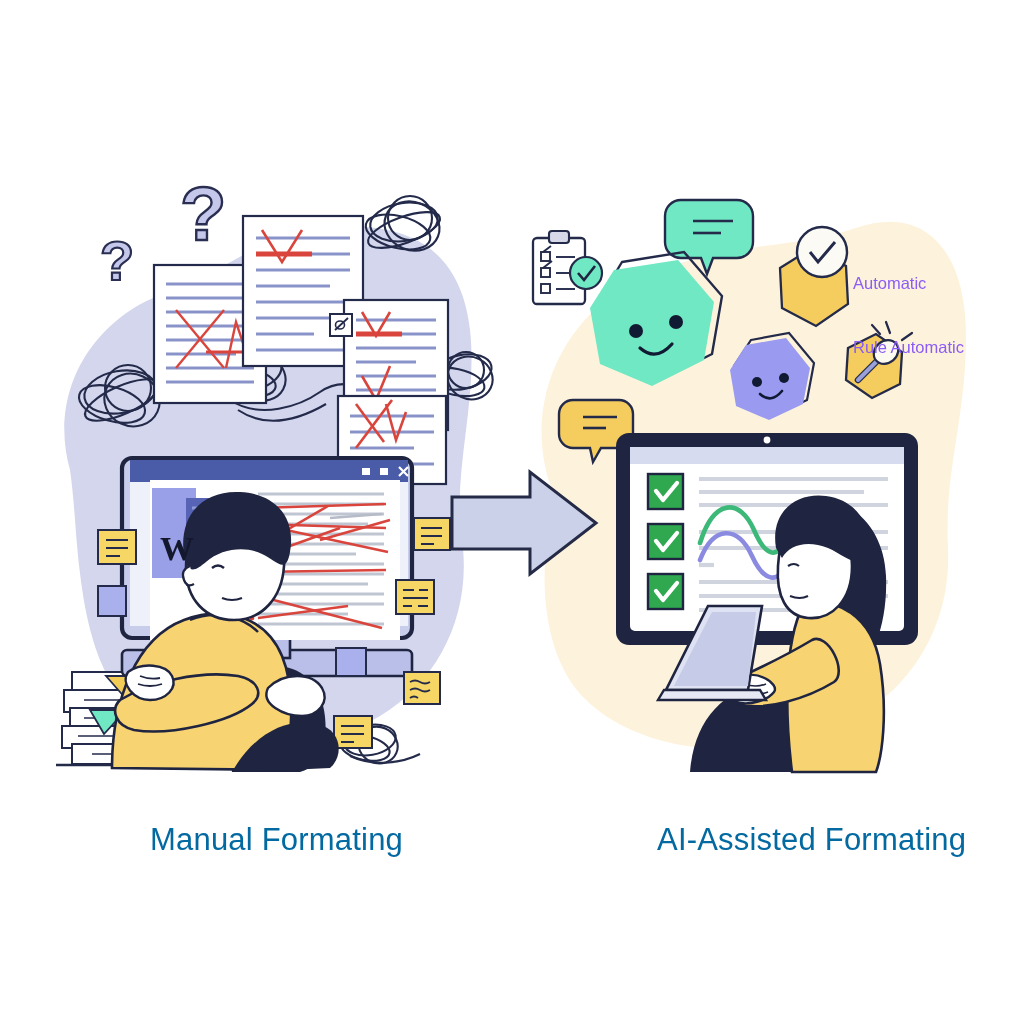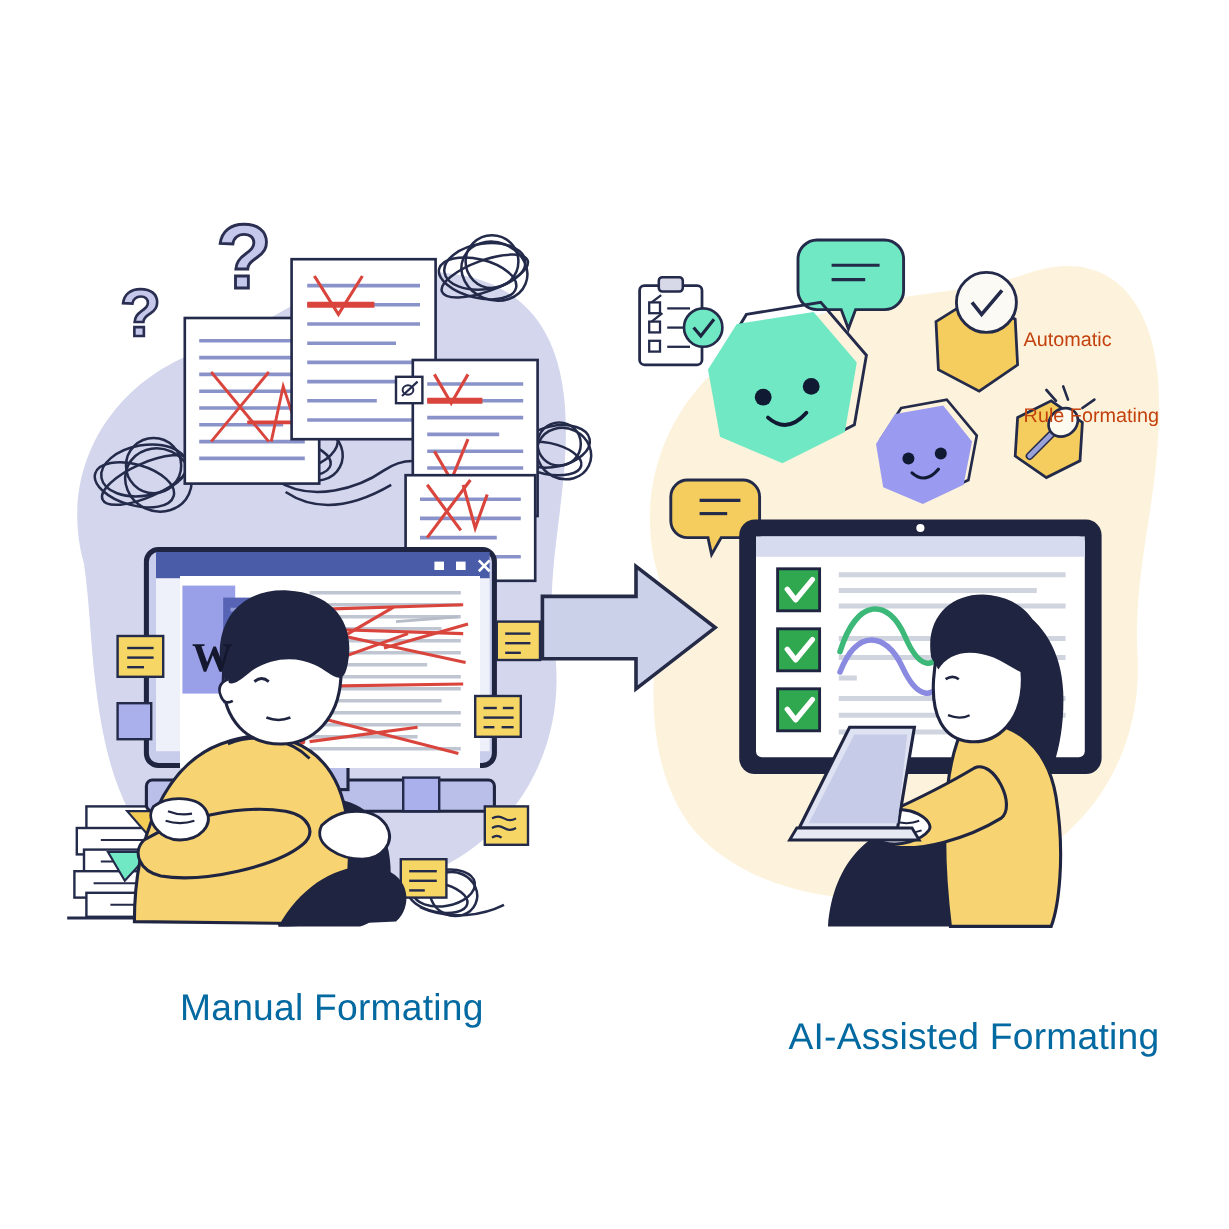--- a/index.html
+++ b/index.html
@@ -1,22 +1,22 @@
 <!DOCTYPE html>
 <html><head>
 <meta charset="utf-8">
 <style>
   html,body{margin:0;padding:0;background:#ffffff;}
   body{width:1024px;height:1024px;overflow:hidden;font-family:"Liberation Sans",sans-serif;}
   #stage{position:relative;width:1024px;height:1024px;background:#ffffff;}
   svg#art{position:absolute;left:0;top:0;width:1024px;height:1024px;}
   .cap{position:absolute;font-family:"Liberation Sans",sans-serif;font-size:31px;color:#0369a1;letter-spacing:.2px;white-space:nowrap;}
   #cap-left{left:150px;top:822px;}
-  #cap-right{left:657px;top:846px;}
-  .anno{position:absolute;font-family:"Liberation Sans",sans-serif;font-size:16.5px;color:#c2410c;line-height:1.28;white-space:pre;}
+  #cap-right{left:657px;top:822px;}
+  .anno{position:absolute;font-family:"Liberation Sans",sans-serif;font-size:16.5px;color:#8b5cf6;line-height:1.28;white-space:pre;}
   #anno-rule{left:853px;top:231px;}
   #anno-corr{left:908px;top:423px;}
   .wglyph{position:absolute;left:155px;top:528px;width:44px;height:42px;font-family:"Liberation Serif",serif;font-weight:bold;font-size:34px;color:#14182e;display:flex;align-items:center;justify-content:center;}
 </style>
 </head>
 <body>
 
 <div id="stage">
 
 <svg id="art" viewBox="0 0 1024 1024">
@@ -467,16 +467,16 @@
 
 <div class="wglyph">
   <span>W</span>
 </div>
 
 <div class="cap" id="cap-left">Manual Formating</div>
 <div class="cap" id="cap-right">AI-Assisted Formating</div>
 
 <div class="anno" id="anno-rule">
   <div>Automatic</div>
-  <div>Rule Formating</div>
+  <div>Rule Automatic</div>
 </div>
 
 </div>
 
 </body></html>

